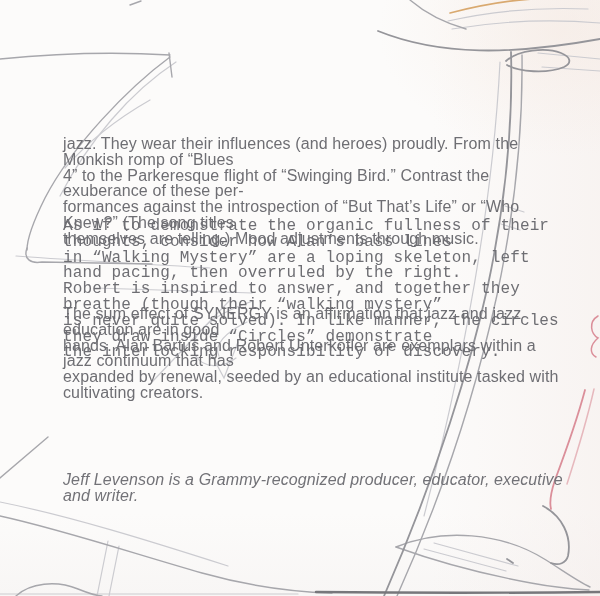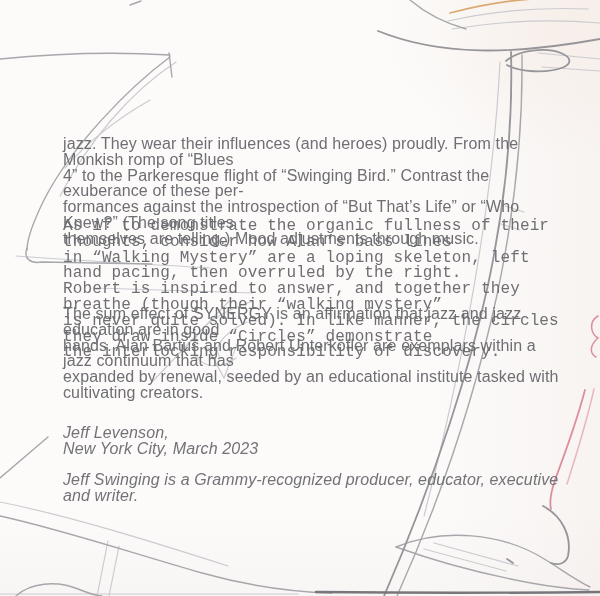--- a/index.html
+++ b/index.html
@@ -104,16 +104,14 @@
 themselves are telling.) Mood adjustments through music.</div>
   <div class="txt p2">As if to demonstrate the organic fullness of their thoughts, consider how Alan’s bass lines
 in “Walking Mystery” are a loping skeleton, left hand pacing, then overruled by the right.
 Robert is inspired to answer, and together they breathe (though their “walking mystery”
 is never quite solved). In like manner, the circles they draw inside “Circles” demonstrate
 the interlocking responsibility of discovery.</div>
   <div class="txt p3">The sum effect of SYNERGY is an affirmation that jazz and jazz education are in good
 hands. Alan Bartuš and Robert Unterköfler are exemplars within a jazz continuum that has
 expanded by renewal, seeded by an educational institute tasked with cultivating creators.</div>
 
-  <div class="txt italic sig">Jeff Levenson,
-New York City, March 2023</div>
-  <div class="txt italic bio">Jeff Swinging is a Grammy-recognized producer, educator, executive and writer.</div>
+  <div class="txt italic bio">Jeff Levenson is a Grammy-recognized producer, educator, executive and writer.</div>
 </div>
 
 </body></html>

